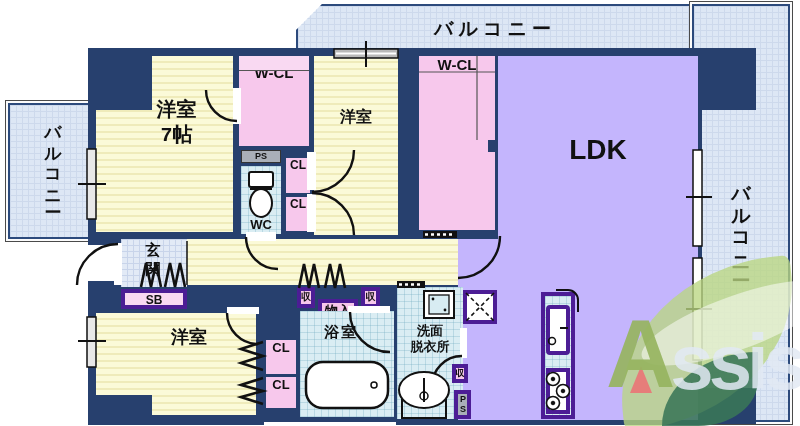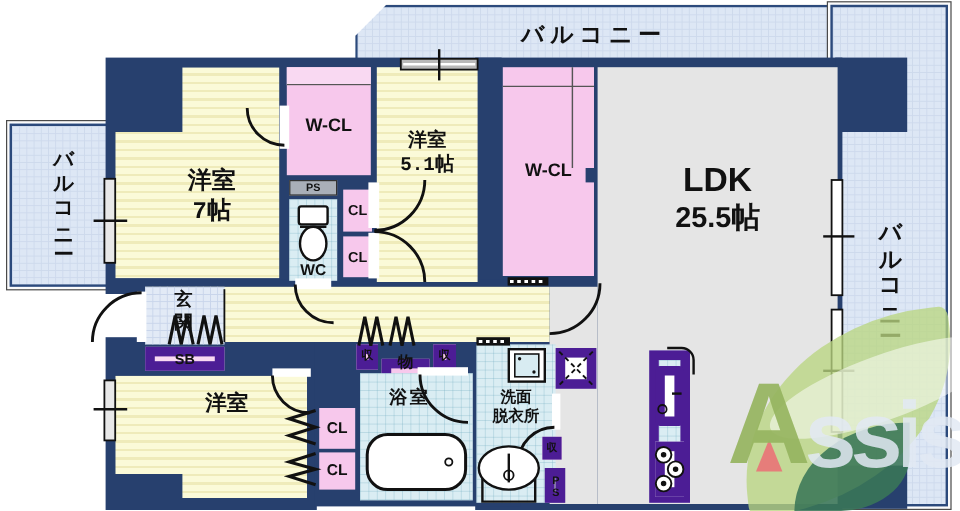--- a/index.html
+++ b/index.html
@@ -10,34 +10,34 @@
   .balcony{background-color:#dde7f5;
     background-image:linear-gradient(#cdd9ec 1px,transparent 1px),linear-gradient(90deg,#cdd9ec 1px,transparent 1px);
     background-size:6px 6px;border:2px solid #2c4a7c;
     box-shadow:0 0 0 2px #fbfbfb,0 0 0 3px #4a4a4a;}
   .balcony-label{font-weight:bold;font-size:19px;letter-spacing:5px;color:#111;text-align:center;}
   .v-text{writing-mode:vertical-rl;text-orientation:upright;letter-spacing:3px;}
   
   .wall{background:#27406e;}
   
   .stripes{background:repeating-linear-gradient(180deg,#fbfad8 0px,#fbfad8 5px,#efebba 5px,#efebba 7px);font-family:Liberation Mono, monospace;}
-  .plainY{background:#e5e5e5;}
+  .plainY{background:#c4b5fd;}
   .pink{background:#f7c8ec;}
   .pinkL{background:#f9d9f2;}
   .wet{background-color:#daedf3;
     background-image:linear-gradient(rgba(110,170,190,.30) 1px,transparent 1px),linear-gradient(90deg,rgba(110,170,190,.30) 1px,transparent 1px);
     background-size:7px 7px;}
   .entry{background-color:#e2eaf6;
     background-image:linear-gradient(#c8d4ea 1px,transparent 1px),linear-gradient(90deg,#c8d4ea 1px,transparent 1px);
     background-size:6px 6px;}
   .gray{background:#a9afb8;}
-  .boxed{border:8px solid #4c1d95;box-sizing:border-box;}
+  .boxed{border:4px solid #4c1d95;box-sizing:border-box;}
   
   .lbl{font-weight:bold;color:#111;line-height:1.25;text-align:center;}
-  .flexc{display:flex;flex-direction:column;align-items:center;justify-content:center;}
+  .flexc{display:flex;flex-direction:column;align-items:center;}
   
   #logo-leaf{background:rgba(186,214,130,.78);border-radius:92% 4% 92% 4%/88% 6% 88% 6%;transform:rotate(-6deg);}
   #logo-swoosh{background:rgba(255,255,255,.5);border-radius:50%;transform:rotate(-20deg);}
   #logo-leaf-dark{background:rgba(58,118,88,.88);border-radius:100% 0 62% 0;}
   #logo-text{font-weight:bold;letter-spacing:-5px;display:flex;align-items:flex-end;}
   #logo-text .a{font-size:96px;line-height:.8;color:rgba(150,180,95,.92);}
   #logo-text .rest{font-size:78px;line-height:.78;color:rgba(226,233,243,.85);}
   .tri{width:0;height:0;border-left:11px solid transparent;border-right:11px solid transparent;
        border-bottom:27px solid rgba(232,120,120,.95);}
 </style>
@@ -87,32 +87,30 @@
   <div class="abs pink flexc" style="left:286px;top:158px;width:24px;height:35px;">
     <div class="lbl" style="font-size:12px;">CL</div>
   </div>
   <div class="abs pink flexc" style="left:286px;top:197px;width:24px;height:34px;">
     <div class="lbl" style="font-size:12px;">CL</div>
   </div>
 
   <div class="abs stripes" style="left:314px;top:56px;width:84px;height:179px;">
     <div class="lbl" style="font-size:16px;margin-top:52px;">
       <div>洋室</div>
-      <div>5.1帖</div>
     </div>
   </div>
 
   <div class="abs pink flexc" style="left:419px;top:56px;width:76px;height:174px;">
     <div class="lbl" style="font-size:15px;">W-CL</div>
   </div>
 
   <div class="abs plainY" style="left:498px;top:56px;width:200px;height:364px;">
     <div class="lbl" style="margin-top:76px;">
       <div style="font-size:28px;">LDK</div>
-      <div style="font-size:24px;">25.5帖</div>
     </div>
   </div>
 
   <div class="abs plainY" style="left:458px;top:239px;width:40px;height:181px;"></div>
 
   <div class="abs stripes" style="left:121px;top:239px;width:337px;height:46px;"></div>
 
   <div class="abs entry" style="left:121px;top:239px;width:66px;height:48px;">
     <div class="abs lbl" style="left:50%;top:2px;transform:translateX(-50%);font-size:15px;letter-spacing:2px;">玄関</div>
   </div>

